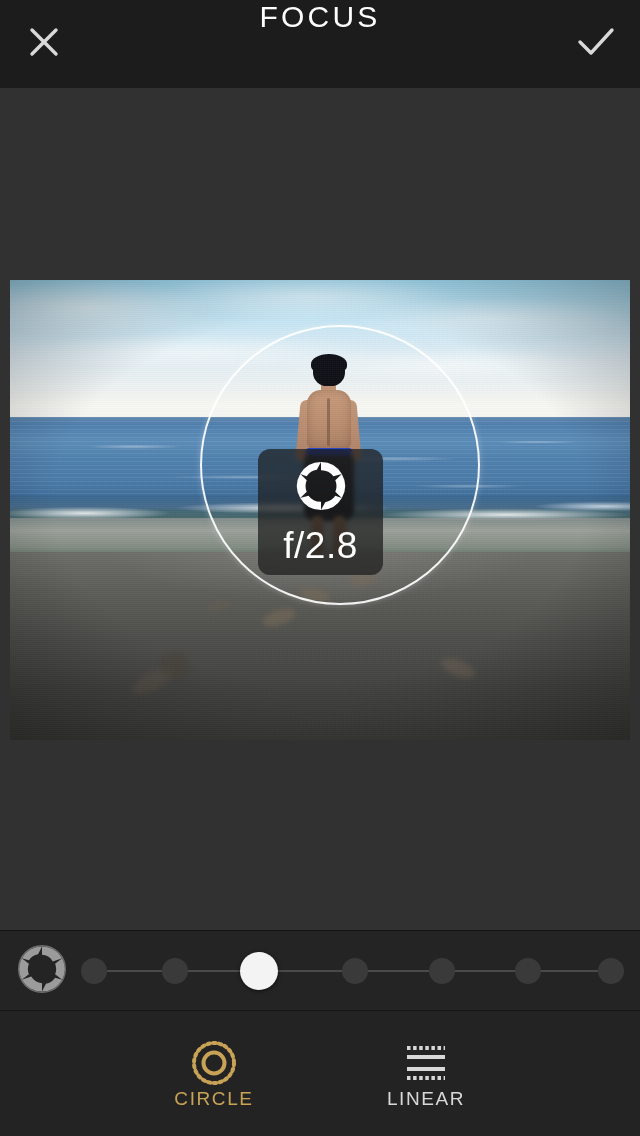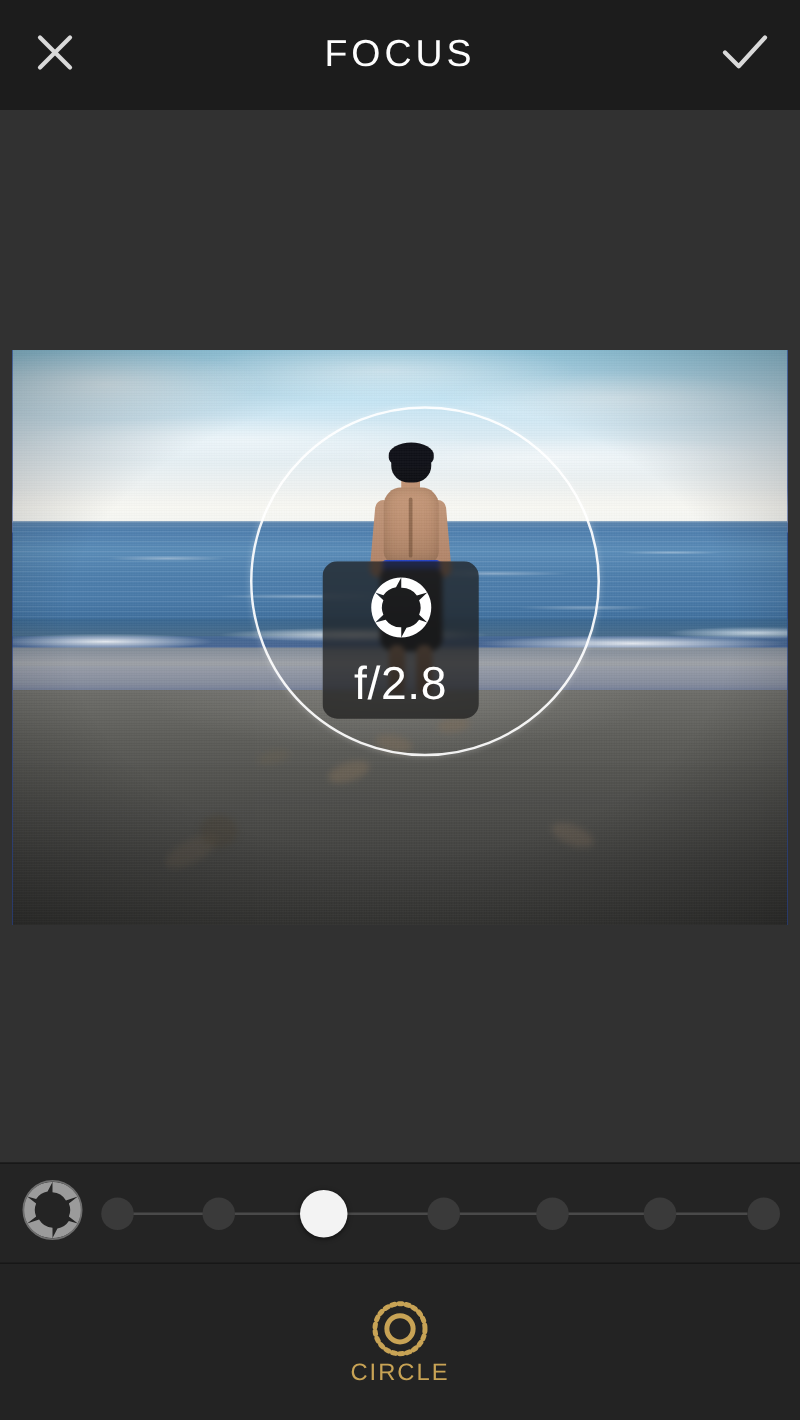--- a/index.html
+++ b/index.html
@@ -9,21 +9,21 @@
     font-family:"Liberation Sans", sans-serif;
     overflow:hidden; position:relative;
     -webkit-font-smoothing:antialiased;
   }
   #app { position:absolute; inset:0; background:#303030; }
 
   
   .header {
     position:absolute; left:0; top:0; width:640px; height:88px;
     background:#1c1c1c;
-    display:flex; align-items:center; justify-content:space-between;
+    display:flex; justify-content:space-between;
   }
   .hdr-btn {
     width:88px; height:88px;
     display:flex; align-items:center; justify-content:center;
     cursor:pointer;
   }
   .hdr-title {
     flex:1; text-align:center;
     color:#fdfdfd; font-size:30px; letter-spacing:3.2px;
     font-weight:400;
@@ -31,21 +31,21 @@
 
   
   .canvas {
     position:absolute; left:0; top:88px; width:640px; height:842px;
     background:#313131;
   }
 
   
   .photo {
     position:absolute; left:10px; top:192px; width:620px; height:460px;
-    overflow:hidden; background:#1d4ed8;
+    overflow:hidden; background:#14532d;
   }
   .ph-layer { position:absolute; left:0; right:0; }
 
   .sky {
     top:0; height:138px;
     background:
       radial-gradient(ellipse 180px 40px at 12% 20%, rgba(255,255,255,.55), rgba(255,255,255,0) 70%),
       radial-gradient(ellipse 220px 34px at 48% 12%, rgba(255,255,255,.48), rgba(255,255,255,0) 70%),
       radial-gradient(ellipse 200px 30px at 78% 28%, rgba(255,255,255,.45), rgba(255,255,255,0) 70%),
       radial-gradient(ellipse 260px 26px at 30% 52%, rgba(255,255,255,.5), rgba(255,255,255,0) 72%),
@@ -301,16 +301,27 @@
     <div class="tab active">
       <span class="tab-icon">
         <svg width="50" height="50" viewBox="0 0 50 50">
           <circle cx="25" cy="25" r="20" fill="none" stroke="#c8a355" stroke-width="4" stroke-dasharray="2.4 3.4" stroke-linecap="round"></circle>
           <circle cx="25" cy="25" r="10.5" fill="none" stroke="#c8a355" stroke-width="4"></circle>
         </svg>
       </span>
       <span class="tab-label">CIRCLE</span>
     </div>
 
+    <div class="tab">
+      <span class="tab-icon">
+        <svg width="50" height="50" viewBox="0 0 50 50">
+          <line x1="6" y1="10" x2="44" y2="10" stroke="#d8d8d8" stroke-width="4" stroke-dasharray="3.5 2.6"></line>
+          <line x1="6" y1="19" x2="44" y2="19" stroke="#d8d8d8" stroke-width="4"></line>
+          <line x1="6" y1="31" x2="44" y2="31" stroke="#d8d8d8" stroke-width="4"></line>
+          <line x1="6" y1="40" x2="44" y2="40" stroke="#d8d8d8" stroke-width="4" stroke-dasharray="3.5 2.6"></line>
+        </svg>
+      </span>
+      <span class="tab-label">LINEAR</span>
+    </div>
 
 
   </div>
 </div>
 
 </body></html>

